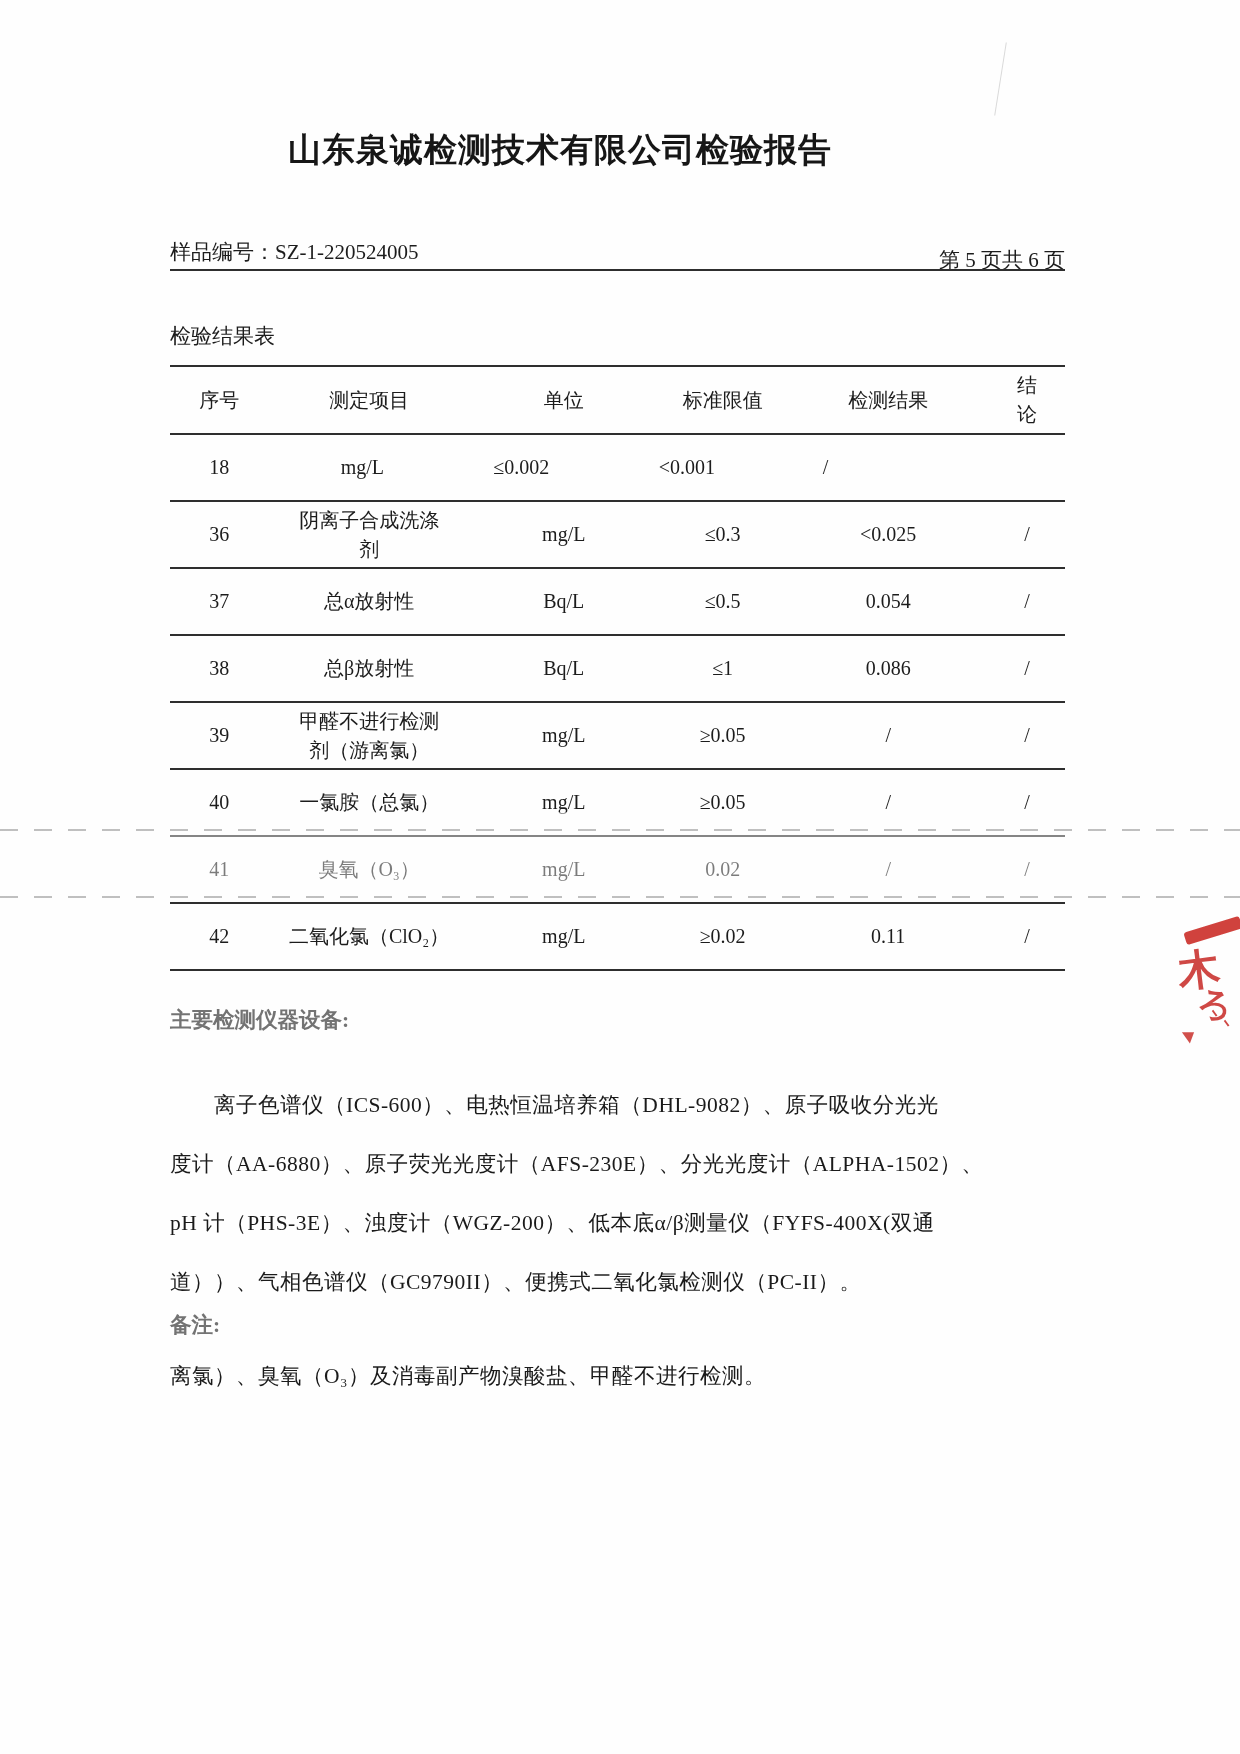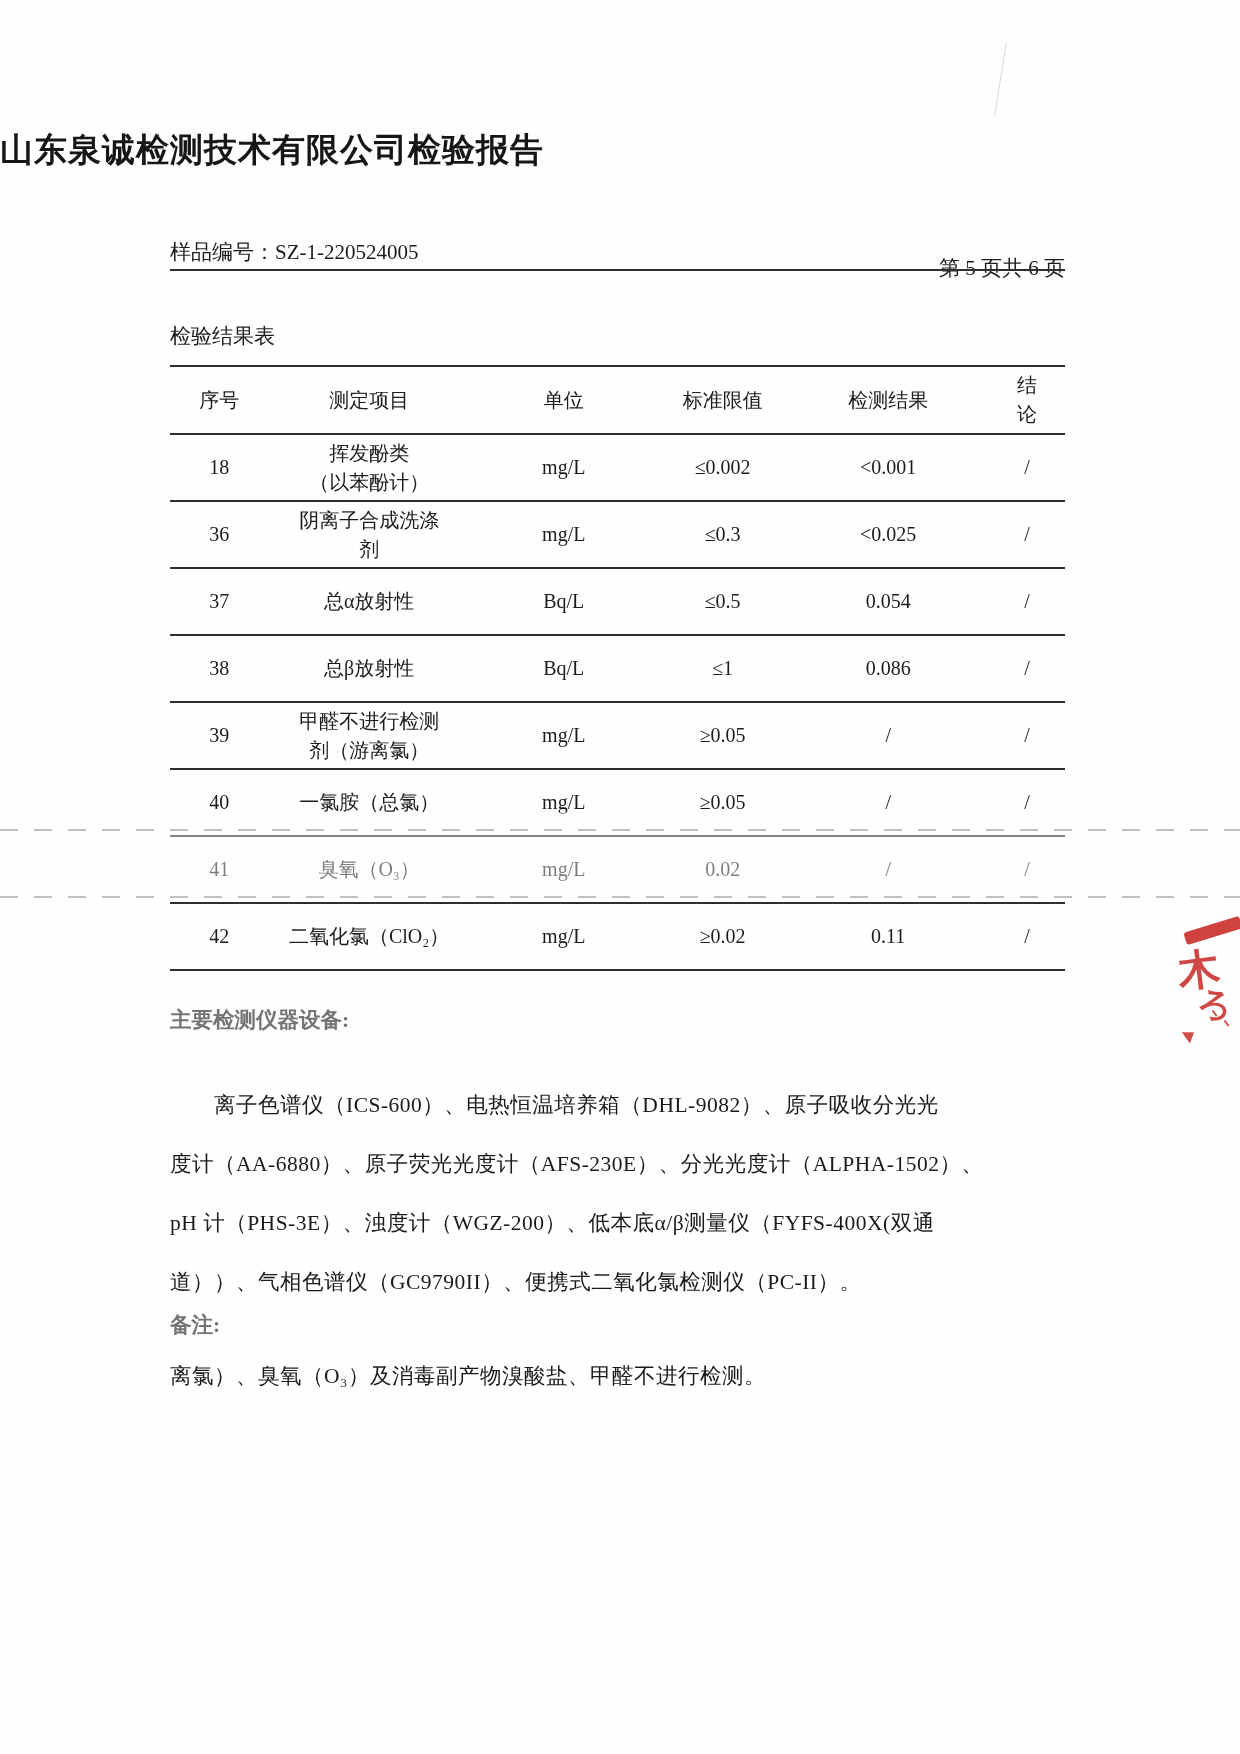--- a/index.html
+++ b/index.html
@@ -8,29 +8,30 @@
     width:1240px;height:1754px;
     margin:0 auto;
     background:#fefefe;
     overflow:hidden;
     font-family:"Liberation Serif","DejaVu Serif",serif;
     color:#1c1c1c;
   }
   
   .title{
     position:absolute;left:0;top:128px;width:1120px;
+    text-align:center;
     font-size:33px;font-weight:600;letter-spacing:1px;
     color:#161616;
   }
   .sample-row{
     position:absolute;left:170px;top:238px;width:895px;height:30px;
     font-size:21px;
   }
   .page-info{
-    position:absolute;right:0;top:16px;
+    position:absolute;right:0;top:8px;
     font-size:21px;
   }
   .header-rule{
     position:absolute;left:170px;top:269px;width:895px;height:2px;
     background:#2e2e2e;
   }
   .table-caption{
     position:absolute;left:170px;top:322px;
     font-size:21px;
   }
@@ -138,22 +139,20 @@
       <div class="tcell c-item">测定项目</div>
       <div class="tcell c-unit">单位</div>
       <div class="tcell c-limit">标准限值</div>
       <div class="tcell c-result">检测结果</div>
       <div class="tcell c-concl">结
 论</div>
     </div>
     <div>
         <div class="trow">
           <div class="tcell c-no">18</div>
-          <div class="tcell c-item">挥发酚类
-（以苯酚计）</div>
           <div class="tcell c-unit">mg/L</div>
           <div class="tcell c-limit">≤0.002</div>
           <div class="tcell c-result">&lt;0.001</div>
           <div class="tcell c-concl">/</div>
         </div>
         <div class="trow">
           <div class="tcell c-no">36</div>
           <div class="tcell c-item">阴离子合成洗涤
 剂</div>
           <div class="tcell c-unit">mg/L</div>

